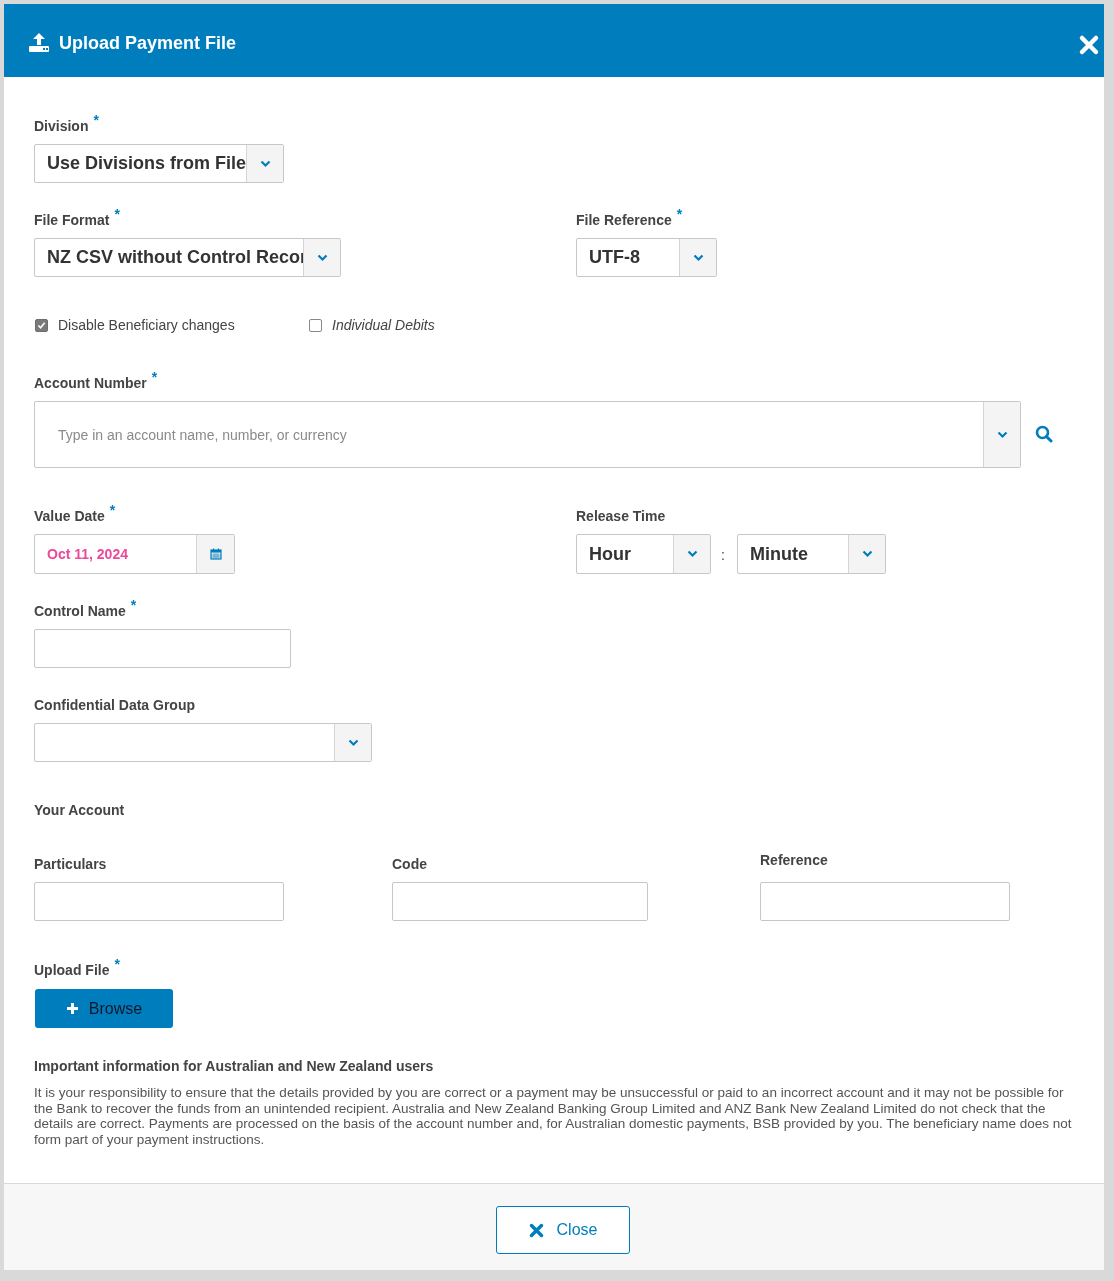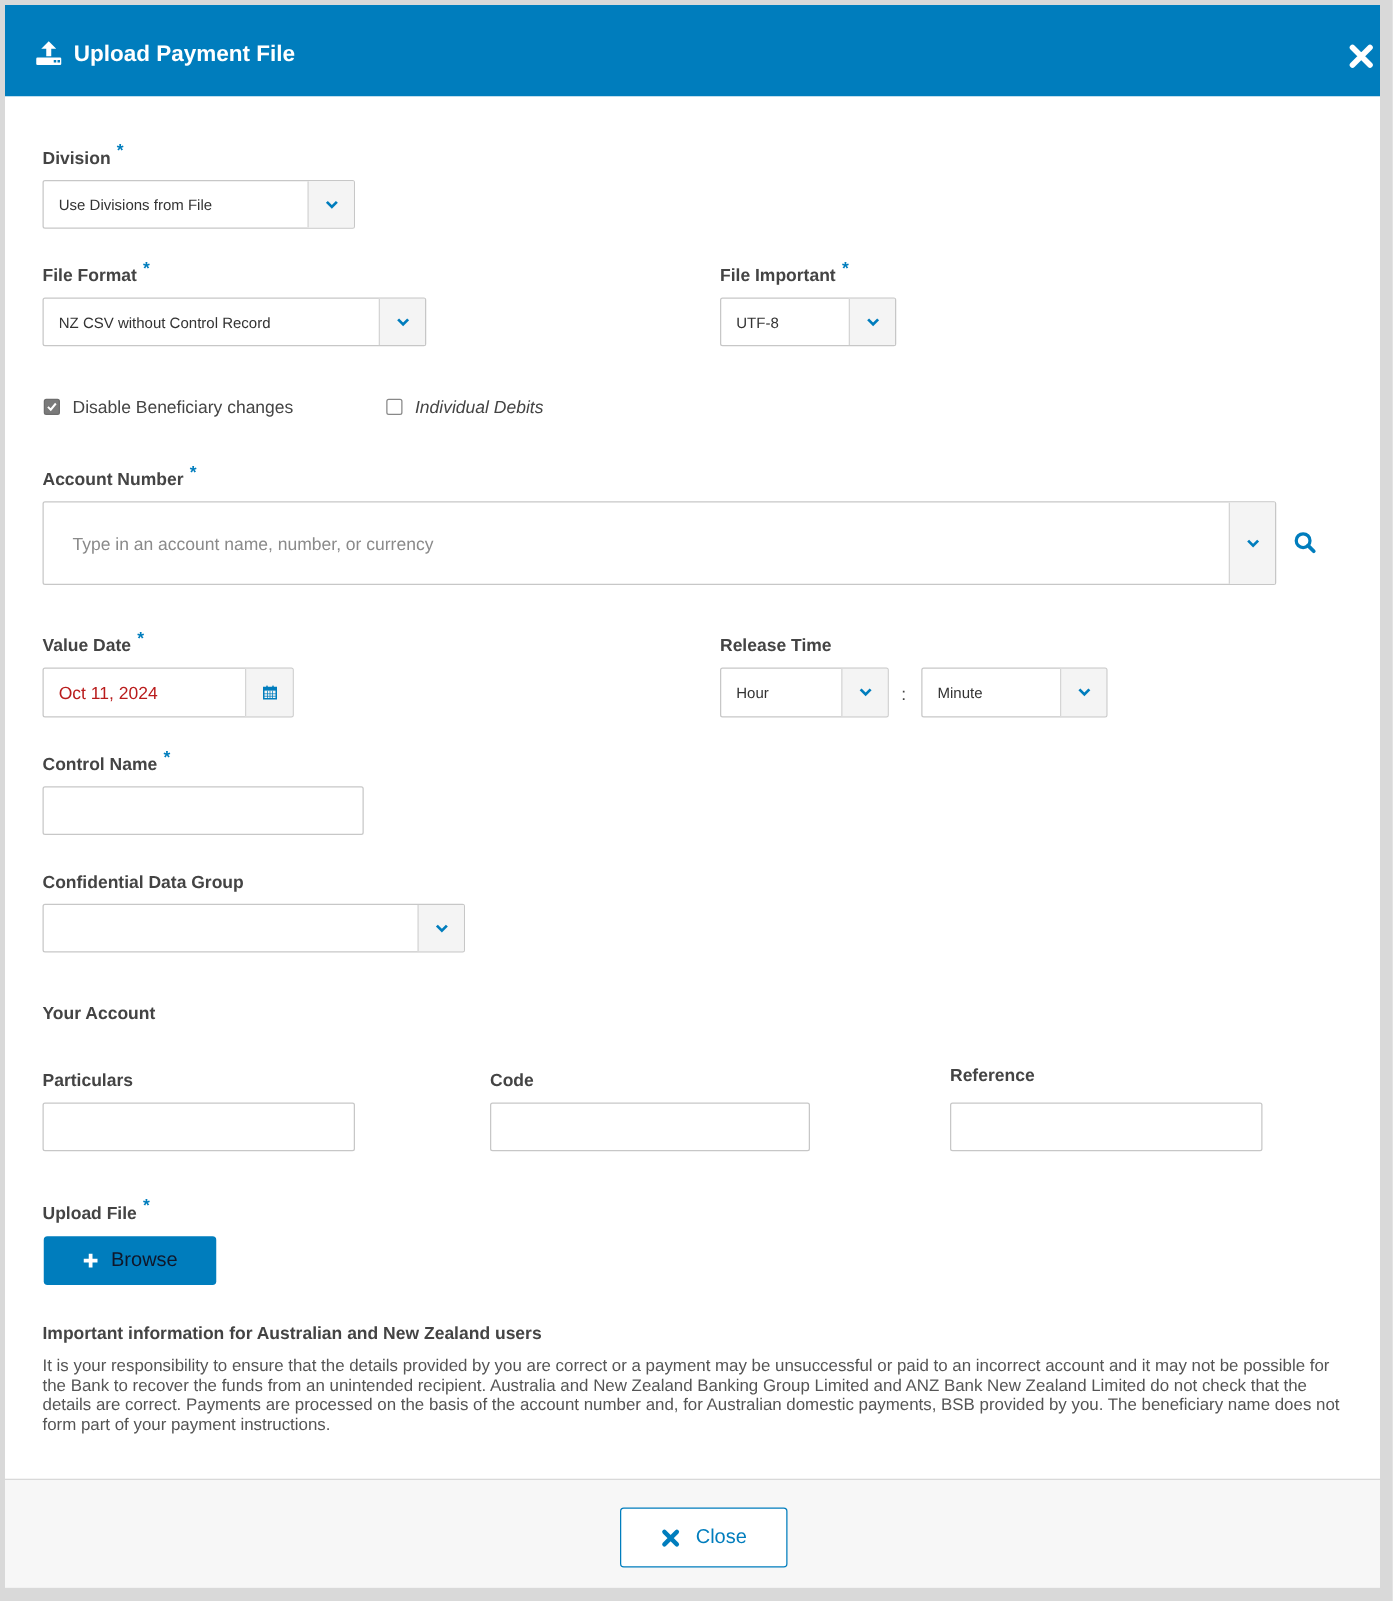--- a/index.html
+++ b/index.html
@@ -18,21 +18,21 @@
     .header .title { position: absolute; left: 55px; top: 29px; font-size: 18px; font-weight: bold; }
     .header .close-x { position: absolute; right: 4px; top: 30px; width: 22px; height: 22px; cursor: pointer; }
 
     .label { position: absolute; font-size: 14px; font-weight: bold; color: #444; }
     .req { color: #007dbd; font-size: 14px; font-weight: bold; position: relative; top: -6px; margin-left: 5px; }
 
     .select {
       position: absolute; border: 1px solid #c7c7c7; border-radius: 2px; background: #fff; height: 39px;
       display: flex; align-items: center; cursor: pointer;
     }
-    .select .val { flex: 1; padding-left: 12px; font-size: 12px; color: #333; white-space: nowrap; overflow: hidden; }
+    .select .val { flex: 1; padding-left: 12px; font-size: 18px; color: #333; white-space: nowrap; overflow: hidden; font-weight: bold; }
     .select .caret {
       width: 37px; height: 100%; border-left: 1px solid #d5d5d5; background: #f4f4f4;
       display: flex; align-items: center; justify-content: center;
     }
     .caret svg { width: 11px; height: 8px; }
 
     .input {
       position: absolute; border: 1px solid #c7c7c7; border-radius: 2px; background: #fff; height: 39px;
       font-size: 14px; padding-left: 12px; color: #333; font-family: "Liberation Sans", sans-serif;
     }
@@ -46,21 +46,21 @@
       border: 1px solid #c7c7c7; border-radius: 2px; display: flex; align-items: center;
     }
     .account-box .ph { flex: 1; padding-left: 23px; font-size: 14px; color: #8a8a8a; }
     .account-box .caret { width: 37px; height: 100%; border-left: 1px solid #d5d5d5; background: #f4f4f4; display: flex; align-items: center; justify-content: center; cursor: pointer; }
     .search-icon { position: absolute; left: 1031px; top: 421px; width: 18px; height: 18px; cursor: pointer; }
 
     .date-box {
       position: absolute; left: 30px; top: 530px; width: 201px; height: 40px;
       border: 1px solid #c7c7c7; border-radius: 2px; display: flex; align-items: center;
     }
-    .date-box .val { flex: 1; padding-left: 12px; font-size: 14px; color: #b91c1c; }
+    .date-box .val { flex: 1; padding-left: 12px; font-size: 14px; color: #ec4899; font-weight: bold; }
     .date-box .cal { width: 38px; height: 100%; border-left: 1px solid #d5d5d5; background: #f4f4f4; display: flex; align-items: center; justify-content: center; cursor: pointer; }
 
     .colon { position: absolute; left: 717px; top: 543px; font-size: 14px; color: #444; }
 
     .browse-btn {
       position: absolute; left: 31px; top: 985px; width: 138px; height: 39px;
       background: #007dbd; border-radius: 3px; color: #0f172a; display: flex; align-items: center; justify-content: center;
       font-size: 16px; cursor: pointer;
     }
     .browse-btn svg { width: 13px; height: 13px; margin-right: 10px; }
@@ -115,21 +115,21 @@
   <div class="select" style="left:30px; top:234px; width:307px;">
     <span class="val">NZ CSV without Control Record</span>
     <span class="caret">
       <svg viewBox="0 0 11 8">
           <path d="M1.5 1.5 L5.5 5.5 L9.5 1.5" stroke="#007dbd" stroke-width="2.2" fill="none"></path>
         </svg>
     </span>
   </div>
 
   <div class="label" style="left:572px; top:208px;">
-    <span>File Important</span><span class="req">*</span>
+    <span>File Reference</span><span class="req">*</span>
   </div>
   <div class="select" style="left:572px; top:234px; width:141px;">
     <span class="val">UTF-8</span>
     <span class="caret">
       <svg viewBox="0 0 11 8">
           <path d="M1.5 1.5 L5.5 5.5 L9.5 1.5" stroke="#007dbd" stroke-width="2.2" fill="none"></path>
         </svg>
     </span>
   </div>
 

